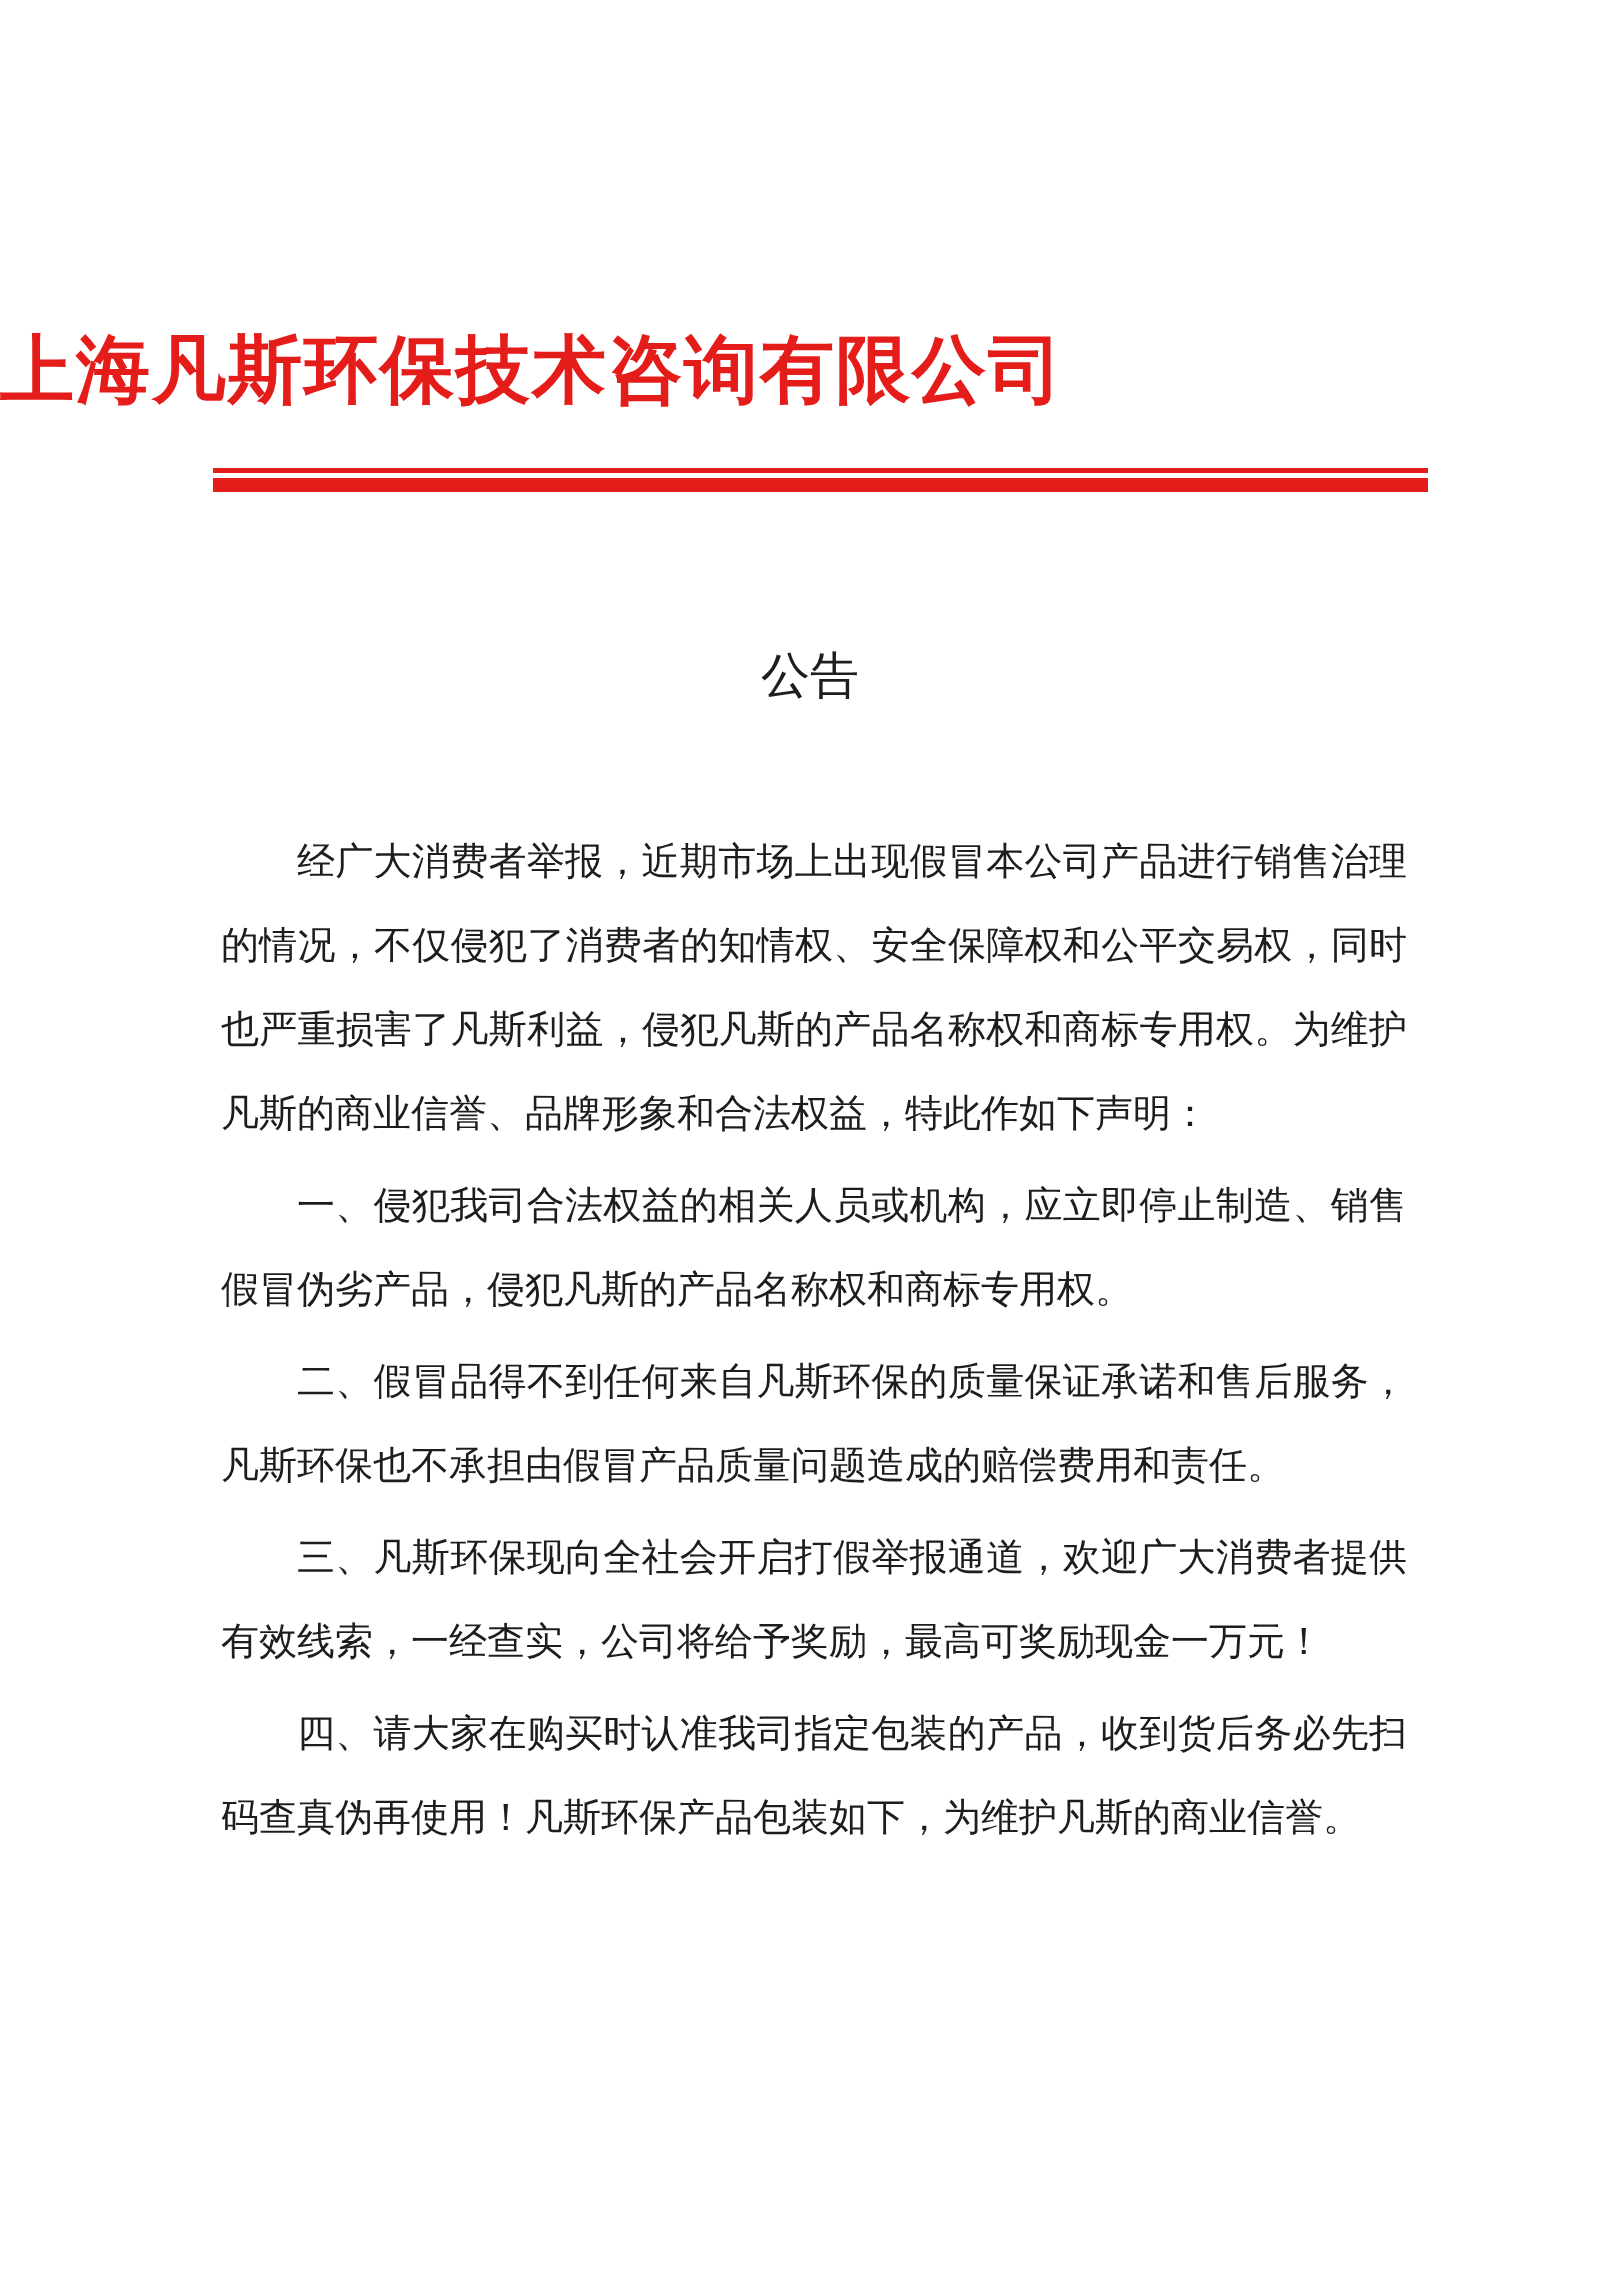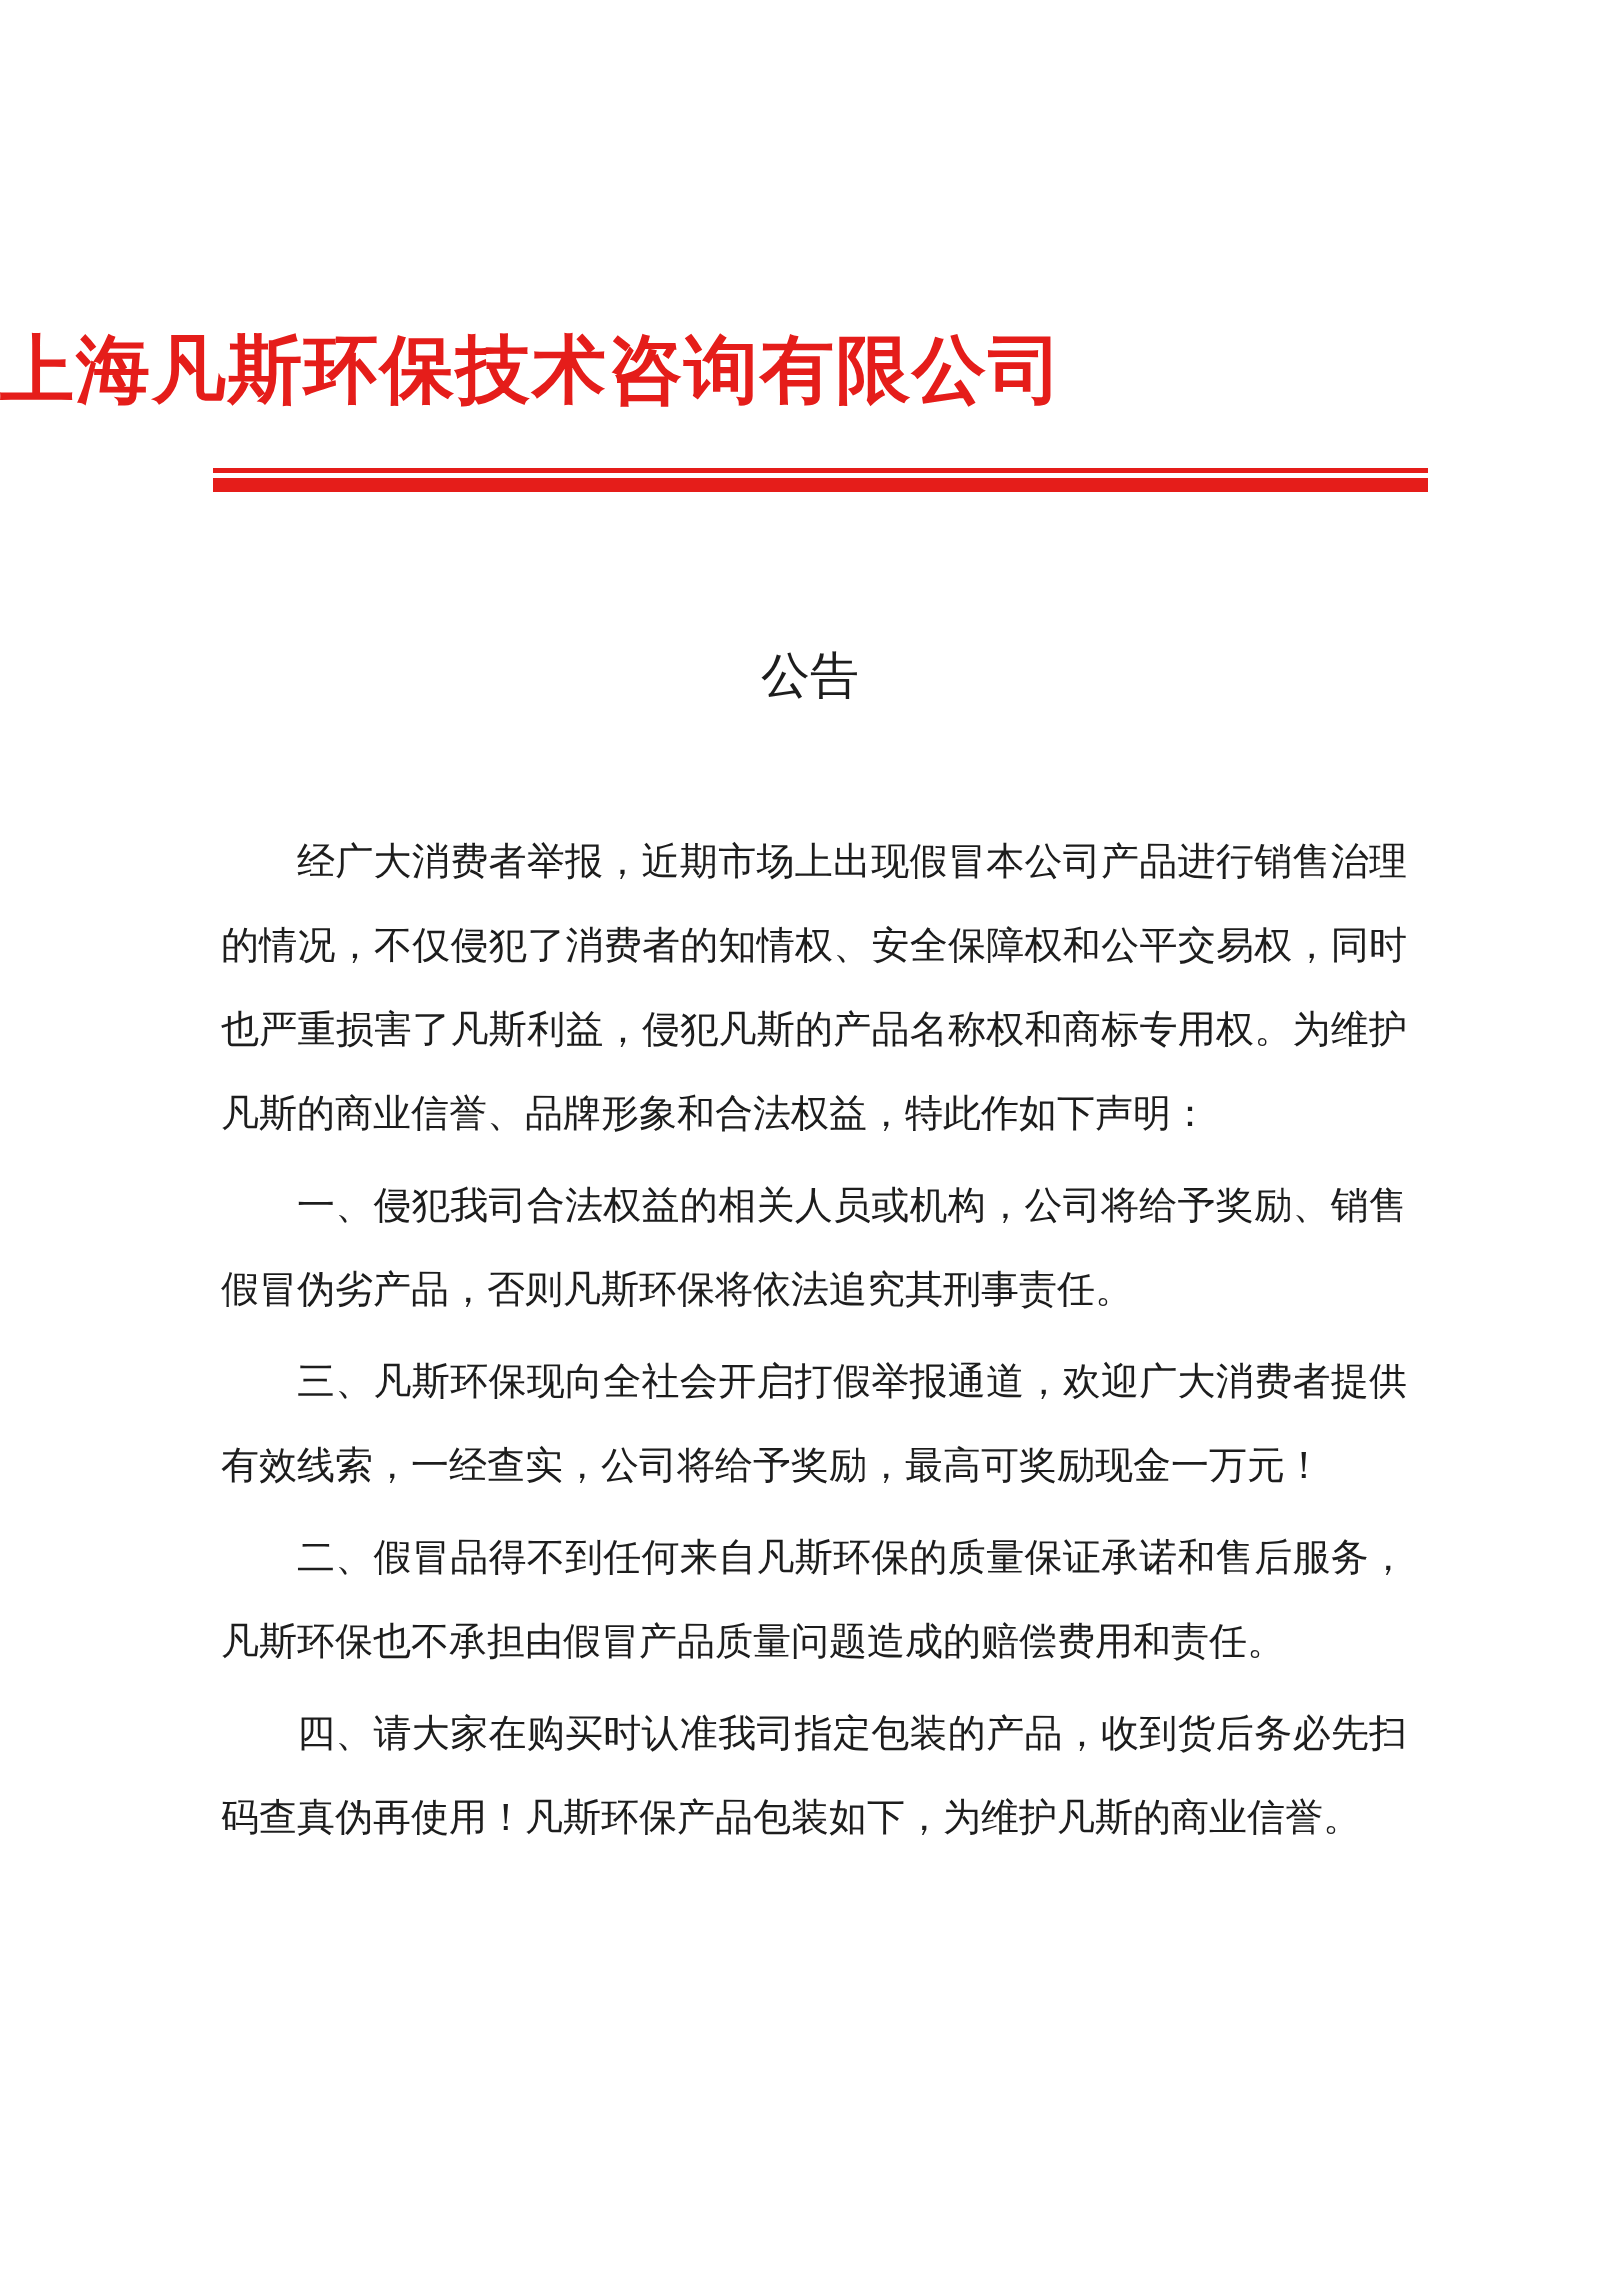--- a/index.html
+++ b/index.html
@@ -83,20 +83,20 @@
   <div class="company-title">上海凡斯环保技术咨询有限公司</div>
 
   <div class="divider thin"></div>
 
   <div class="divider thick"></div>
 
   <h1 class="heading">公告</h1>
 
   <div class="body-text">
     <p>经广大消费者举报，近期市场上出现假冒本公司产品进行销售治理的情况，不仅侵犯了消费者的知情权、安全保障权和公平交易权，同时也严重损害了凡斯利益，侵犯凡斯的产品名称权和商标专用权。为维护凡斯的商业信誉、品牌形象和合法权益，特此作如下声明：</p>
-    <p>一、侵犯我司合法权益的相关人员或机构，公司将给予奖励、销售假冒伪劣产品，否则凡斯环保将依法追究其刑事责任。</p>
+    <p>一、侵犯我司合法权益的相关人员或机构，应立即停止制造、销售假冒伪劣产品，侵犯凡斯的产品名称权和商标专用权。</p>
+    <p>二、假冒品得不到任何来自凡斯环保的质量保证承诺和售后服务，凡斯环保也不承担由假冒产品质量问题造成的赔偿费用和责任。</p>
     <p>三、凡斯环保现向全社会开启打假举报通道，欢迎广大消费者提供有效线索，一经查实，公司将给予奖励，最高可奖励现金一万元！</p>
-    <p>二、假冒品得不到任何来自凡斯环保的质量保证承诺和售后服务，凡斯环保也不承担由假冒产品质量问题造成的赔偿费用和责任。</p>
     <p>四、请大家在购买时认准我司指定包装的产品，收到货后务必先扫码查真伪再使用！凡斯环保产品包装如下，为维护凡斯的商业信誉。</p>
   </div>
 
 </div>
 
 
 </body></html>

